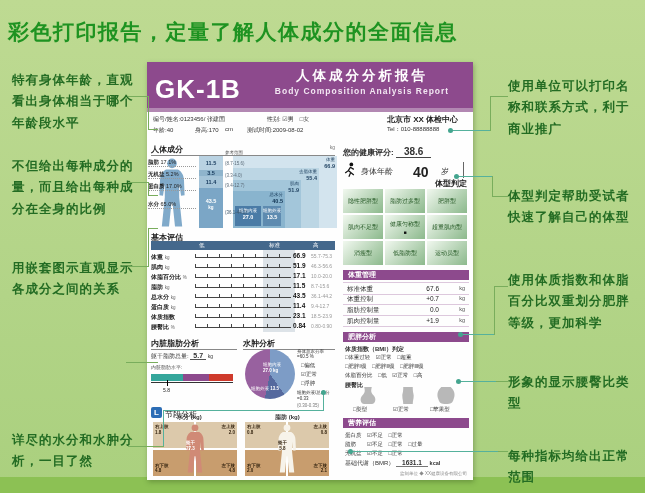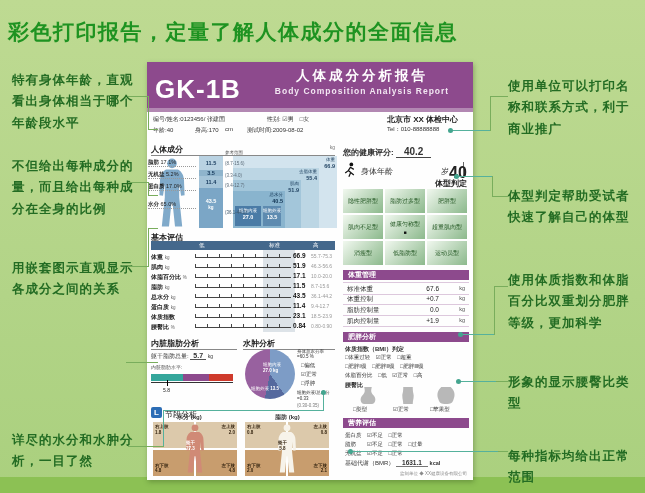--- a/index.html
+++ b/index.html
@@ -325,29 +325,29 @@
       </svg>
       <div class="seg-lab" style="left:2px;top:2px;"><span>右上肢</span><br><span>0.8</span></div>
       <div class="seg-lab" style="right:2px;top:2px;text-align:right;"><span>左上肢</span><br><span>0.8</span></div>
       <div class="seg-lab" style="left:33px;top:18px;text-align:center;"><span>躯干</span><br><span>5.8</span></div>
       <div class="seg-lab" style="left:2px;bottom:2px;"><span>右下肢</span><br><span>2.0</span></div>
       <div class="seg-lab" style="right:2px;bottom:2px;text-align:right;"><span>左下肢</span><br><span>2.1</span></div>
     </div>
 
     <div class="abs" style="left:196px;top:84px;font-size:8px;font-weight:bold;color:#333;">
       <span>您的健康评分:</span>
-      <b style="font-size:10px;border-bottom:1px solid #444;padding:0 8px;">40.2</b>
+      <b style="font-size:10px;border-bottom:1px solid #444;padding:0 8px;">38.6</b>
     </div>
     <div class="abs" style="left:196px;top:100px;width:120px;height:16px;border-right:1px solid #666;">
       <svg style="position:absolute;left:0;top:0;" width="13" height="16" viewBox="0 0 20 26">
         <circle cx="13" cy="4" r="3" fill="#111"></circle>
         <path d="M12 8 L8 14 L3 18 M8 14 L12 17 L9 24 M12 17 L17 21 M12 9 L17 12" stroke="#111" stroke-width="2" fill="none"></path>
       </svg>
       <span style="position:absolute;left:18px;top:4px;font-size:8px;color:#333;">身体年龄</span>
-      <b style="position:absolute;left:70px;top:2px;font-size:16px;color:#222;margin-left:36px;">40</b>
+      <b style="position:absolute;left:70px;top:2px;font-size:14px;color:#222;">40</b>
       <span style="position:absolute;left:98px;top:4px;font-size:8px;color:#333;">岁</span>
     </div>
 
     <div class="abs" style="left:196px;top:116px;width:124px;text-align:right;font-size:8px;font-weight:bold;color:#222;">体型判定</div>
     <div class="bt-cell" style="left:196px;top:127px;">隐性肥胖型</div>
     <div class="bt-cell" style="left:238px;top:127px;">脂肪过多型</div>
     <div class="bt-cell" style="left:280px;top:127px;">肥胖型</div>
     <div class="bt-cell" style="left:196px;top:153px;">肌肉不足型</div>
     <div class="bt-cell" style="left:238px;top:153px;">
       <span>健康匀称型</span>

